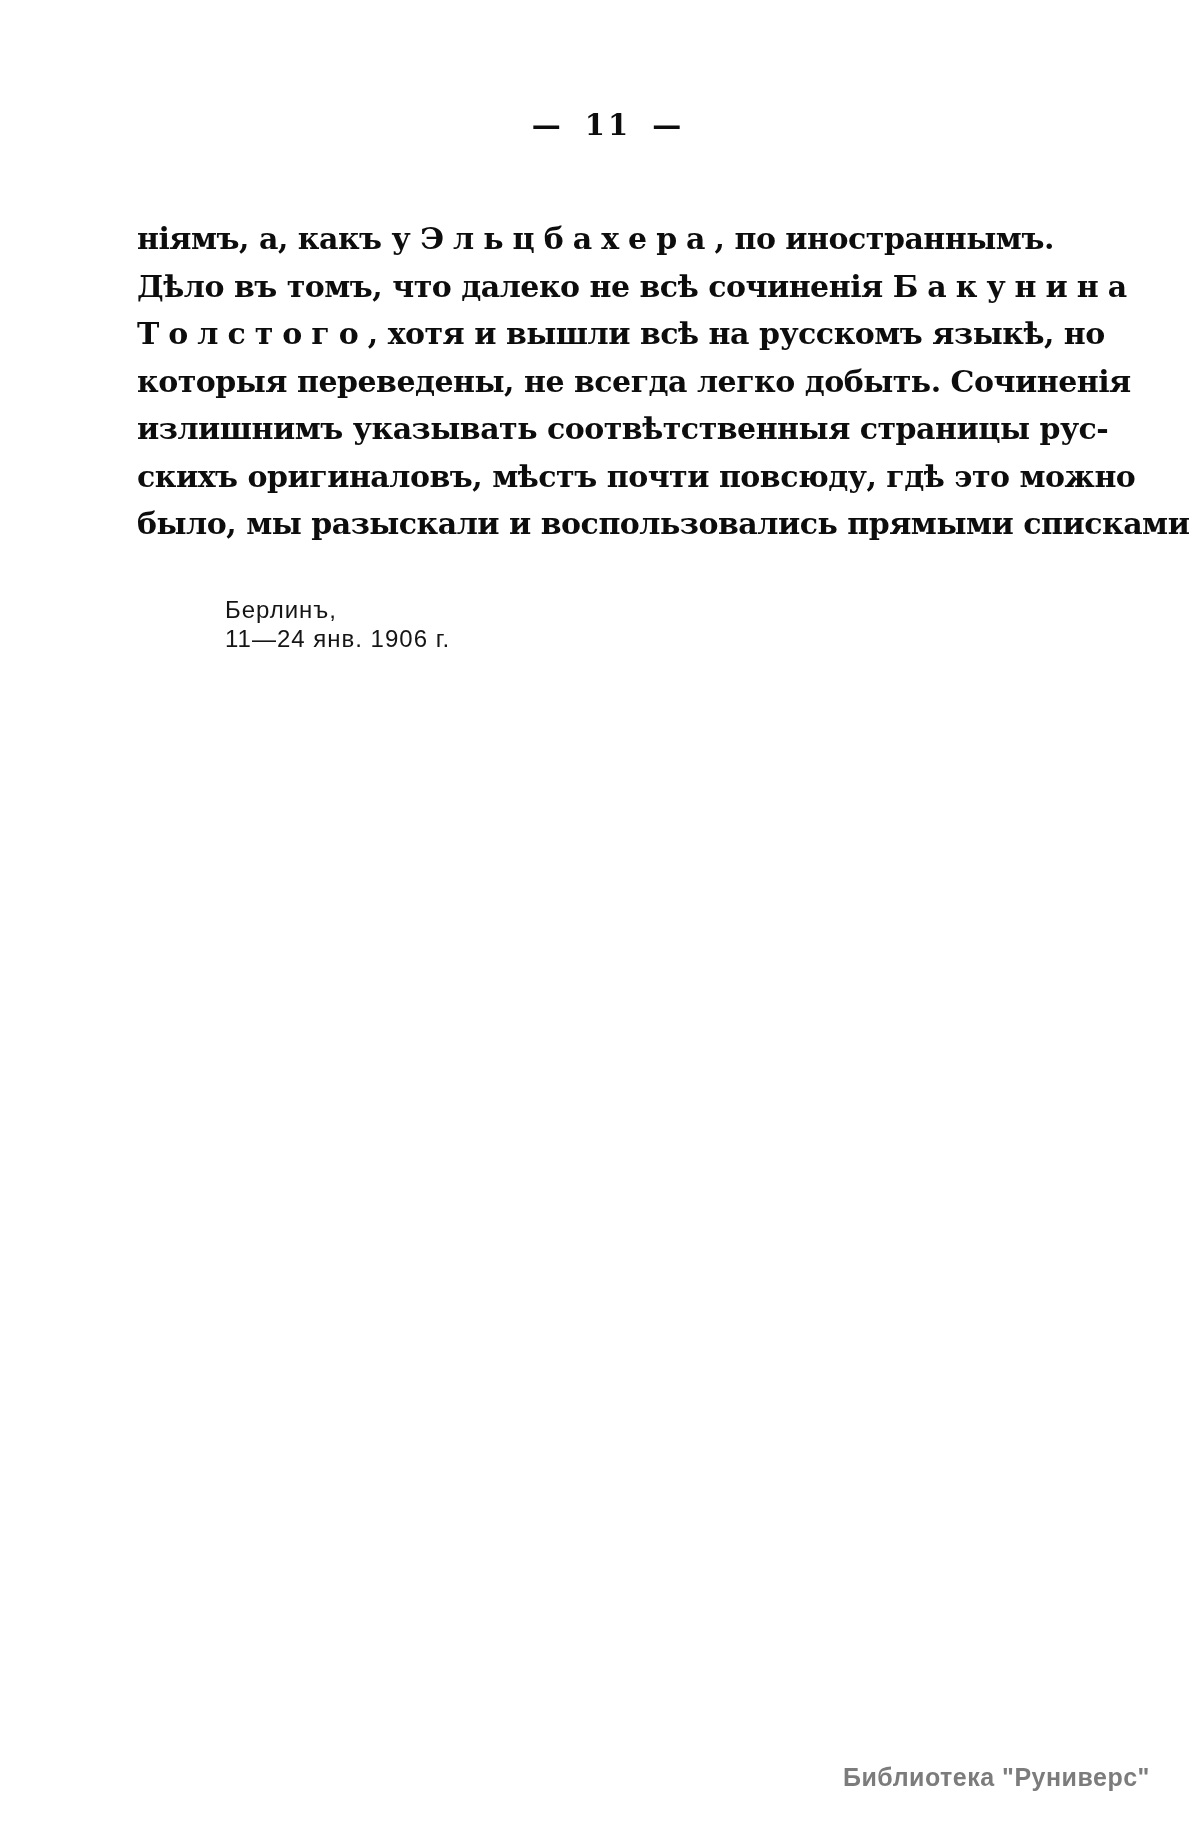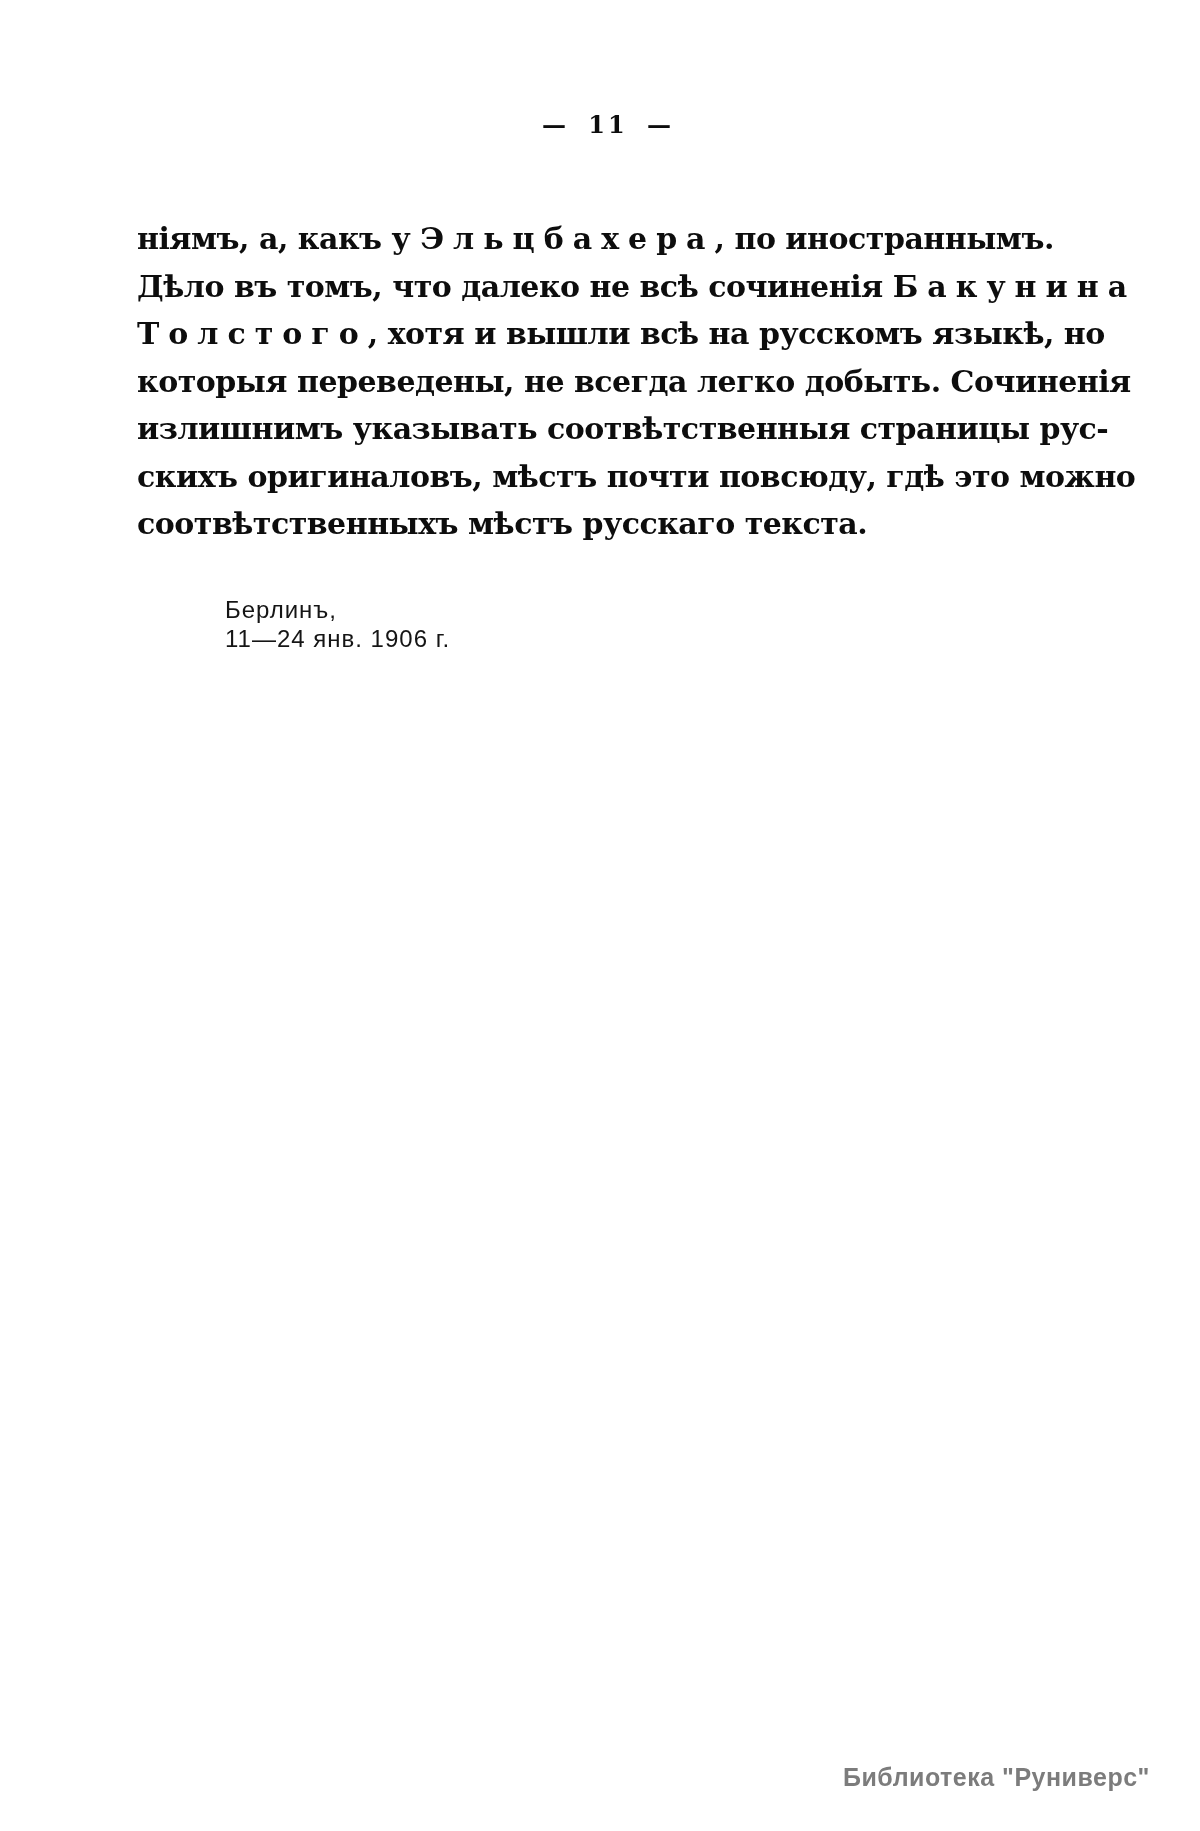--- a/index.html
+++ b/index.html
@@ -17,21 +17,21 @@
     color: #0d0d0d;
   }
   .textcol {
     margin-left: 137px;
     width: 916px;
   }
   .pagenum {
     margin-top: 110px;
     padding-left: 26px;
     text-align: center;
-    font-size: 24px;
+    font-size: 29px;
     line-height: 30px;
     font-weight: bold;
     letter-spacing: 3px;
     word-spacing: 8px;
   }
   .body-par {
     margin-top: 75px;
   }
   .body-par .line {
     font-size: 30px;
@@ -80,21 +80,21 @@
 
     <div class="pagenum">— 11 —</div>
 
     <div class="body-par">
         <div class="line"><span>ніямъ, а, какъ у </span><span class="sp">Эльцбахера</span><span>, по иностраннымъ.</span></div>
         <div class="line"><span>Дѣло въ томъ, что далеко не всѣ сочиненія </span><span class="sp">Бакунина</span></div>
         <div class="line"><span class="sp">Толстого</span><span>, хотя и вышли всѣ на русскомъ языкѣ, но</span></div>
         <div class="line"><span>которыя переведены, не всегда легко добыть. Сочиненія</span></div>
         <div class="line"><span>излишнимъ указывать соотвѣтственныя страницы рус-</span></div>
         <div class="line"><span>скихъ оригиналовъ, мѣстъ почти повсюду, гдѣ это можно</span></div>
-        <div class="line last"><span>соотвѣтственныхъ мѣстъ русскаго текста.</span></div>
+        <div class="line"><span>было, мы разыскали и воспользовались прямыми списками</span></div>
       </div>
 
     <div class="dateline">
       <div>Берлинъ,</div>
       <div>11—24 янв. 1906 г.</div>
     </div>
 
   </div>
 
   <div class="watermark">Библиотека "Руниверс"</div>

